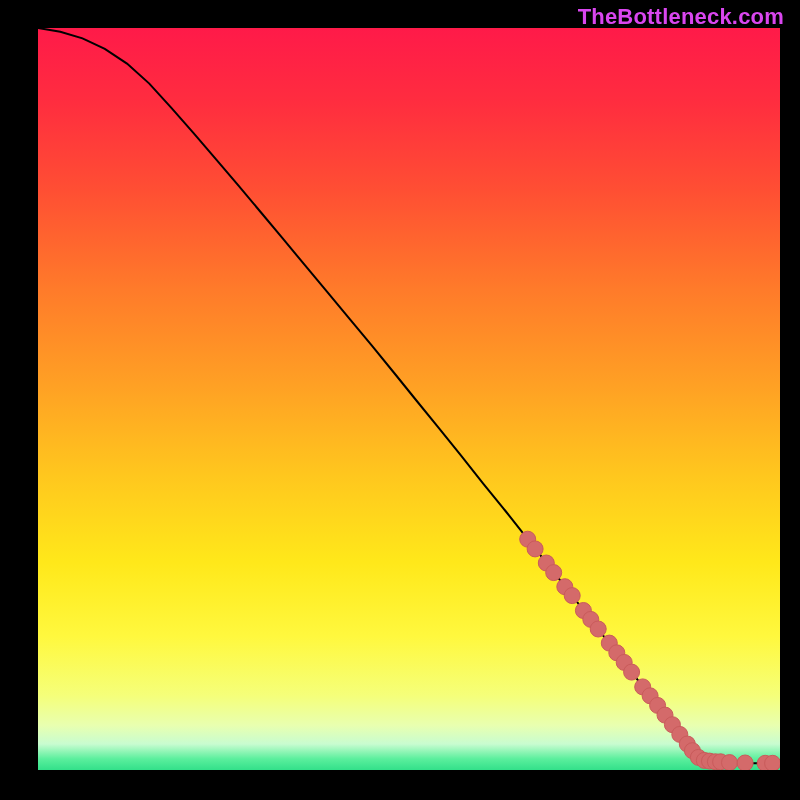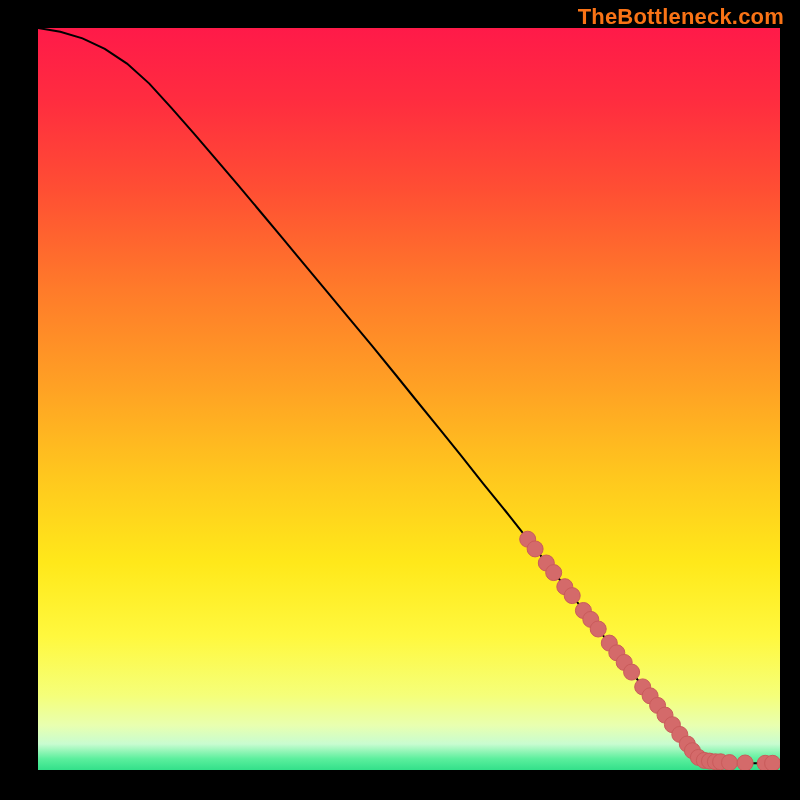--- a/index.html
+++ b/index.html
@@ -26,21 +26,21 @@
     width: 742px;
     height: 742px;
     overflow: hidden;
   }
   .attribution {
     position: absolute;
     top: 4px;
     right: 16px;
     font-size: 22px;
     font-weight: 600;
-    color: #f97316;
+    color: #d946ef;
     letter-spacing: 0.2px;
     user-select: none;
   }
   svg {
     display: block;
   }
 </style>
 </head>
 <body>
 

